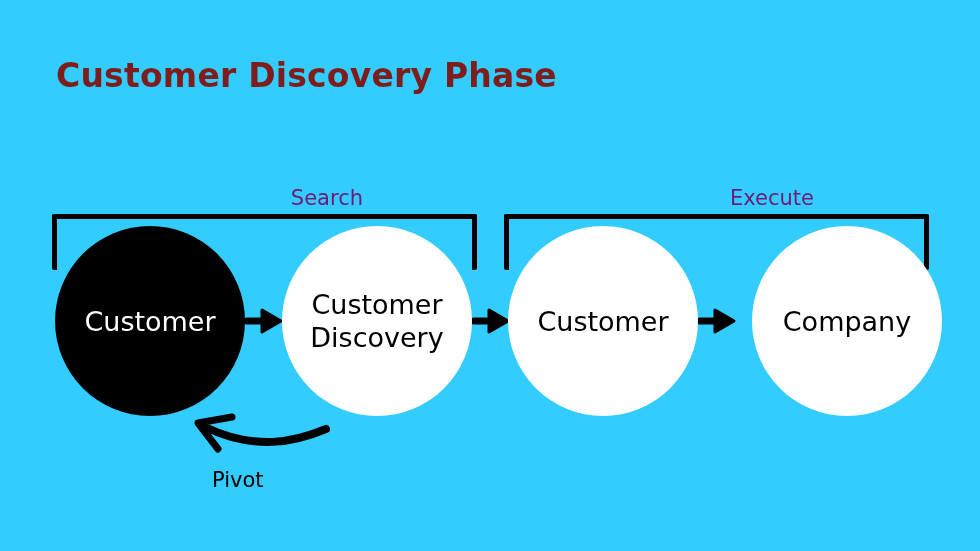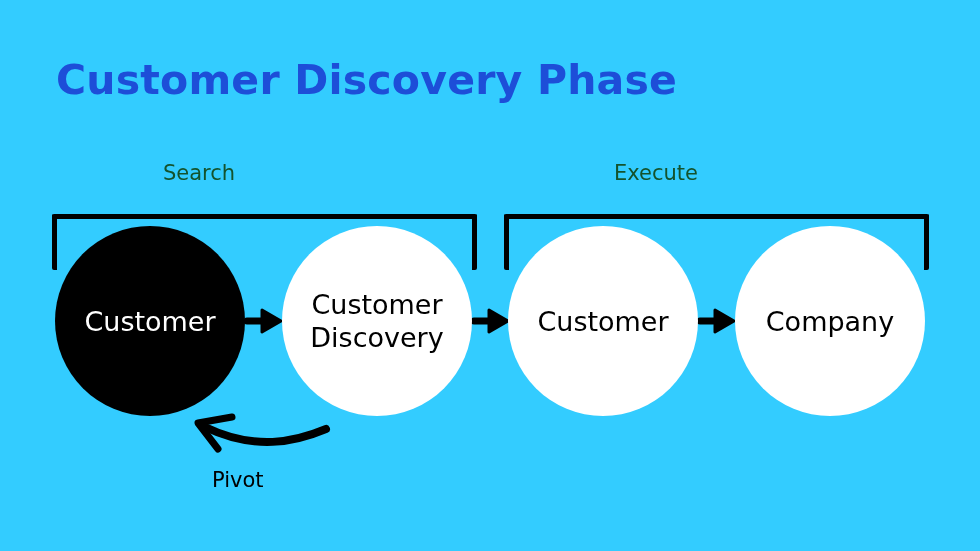--- a/index.html
+++ b/index.html
@@ -4,26 +4,26 @@
   <style>
     html, body { margin: 0; padding: 0; }
     body {
       width: 980px; height: 551px; overflow: hidden;
       background: #33CCFF;
       position: relative;
       font-family: "DejaVu Sans", sans-serif;
     }
     .title {
       position: absolute; left: 56px; top: 56px;
-      font-size: 41px; font-weight: bold; color: #1d4ed8;
+      font-size: 33px; font-weight: bold; color: #7f1d1d;
       letter-spacing: 0.2px; white-space: nowrap; text-align: center;
     }
     .group-label {
-      position: absolute; top: 161px; width: 200px; text-align: left;
-      font-size: 21px; color: #14532d;
+      position: absolute; top: 186px; width: 200px; text-align: right;
+      font-size: 21px; color: #701a75;
     }
     .bracket {
       position: absolute; top: 214px; height: 56px;
       border: 5px solid #000; border-bottom: none;
       border-radius: 2px; box-sizing: border-box;
     }
     .circle {
       position: absolute; top: 226px; width: 190px; height: 190px;
       border-radius: 50%;
       display: flex; align-items: center; justify-content: center;
@@ -78,19 +78,19 @@
   <div>
     <span>Customer</span>
     <span>Discovery</span>
   </div>
 </div>
 <div class="circle inactive" style="left:508px;">
   <div>
     <span>Customer</span>
   </div>
 </div>
-<div class="circle inactive" style="left:735px;">
+<div class="circle inactive" style="left:752px;">
   <div>
     <span>Company</span>
   </div>
 </div>
 
 <div class="pivot-label">Pivot</div>
 
 </body></html>

